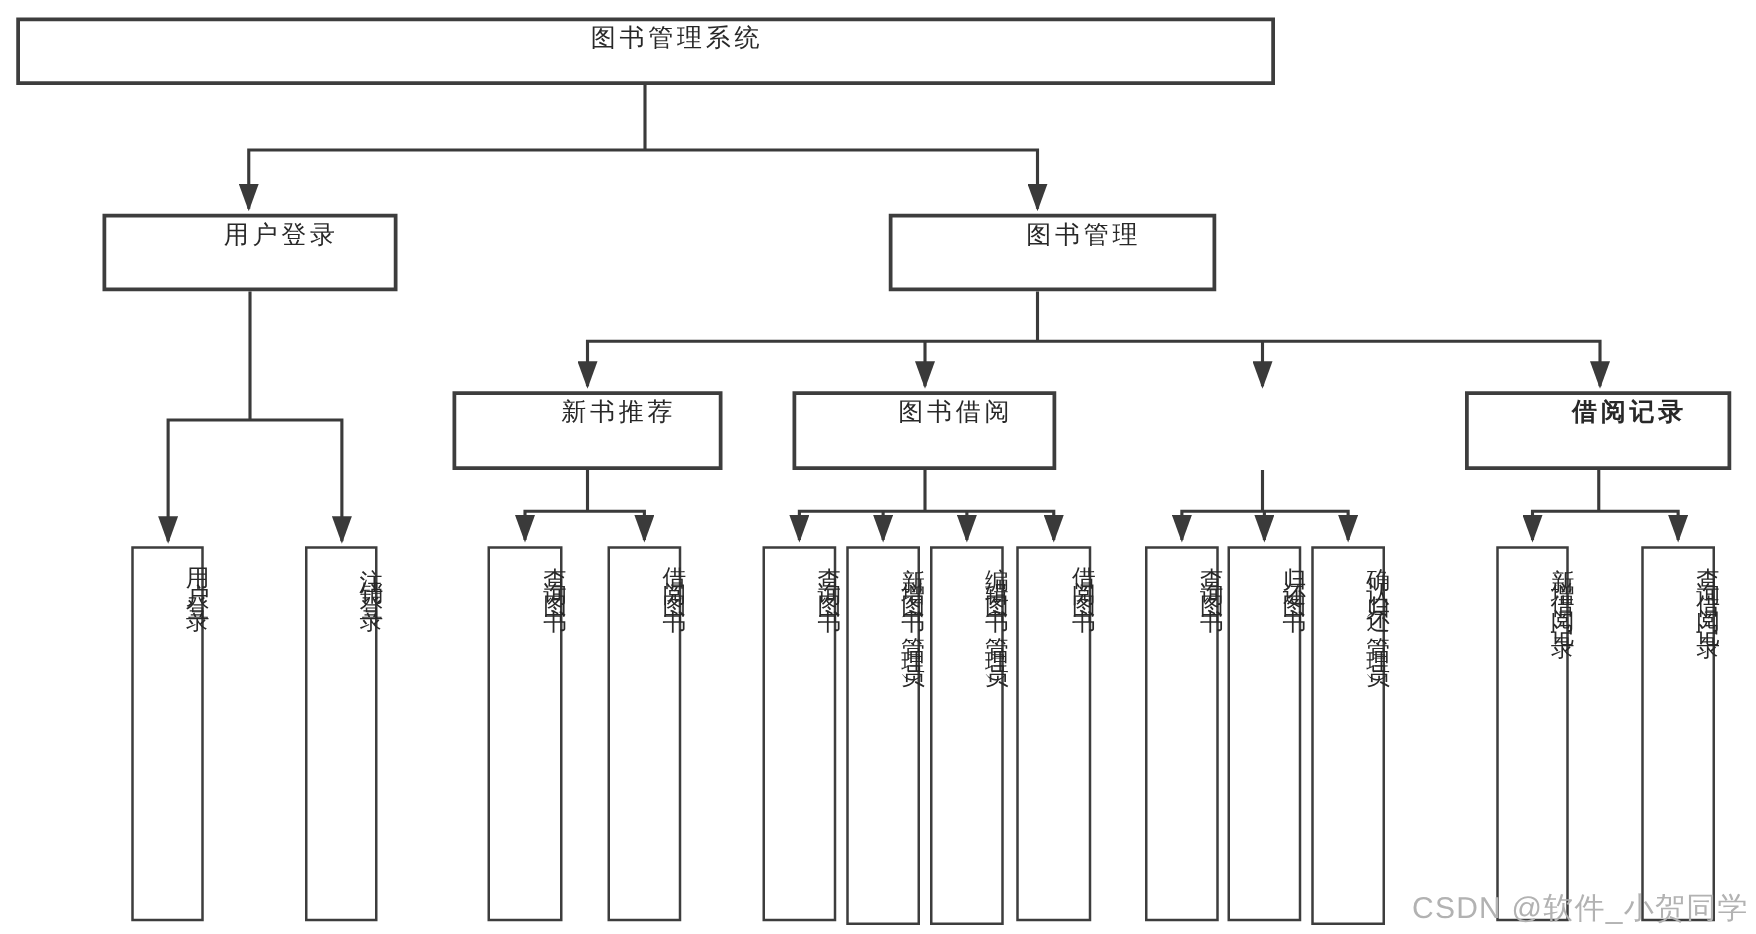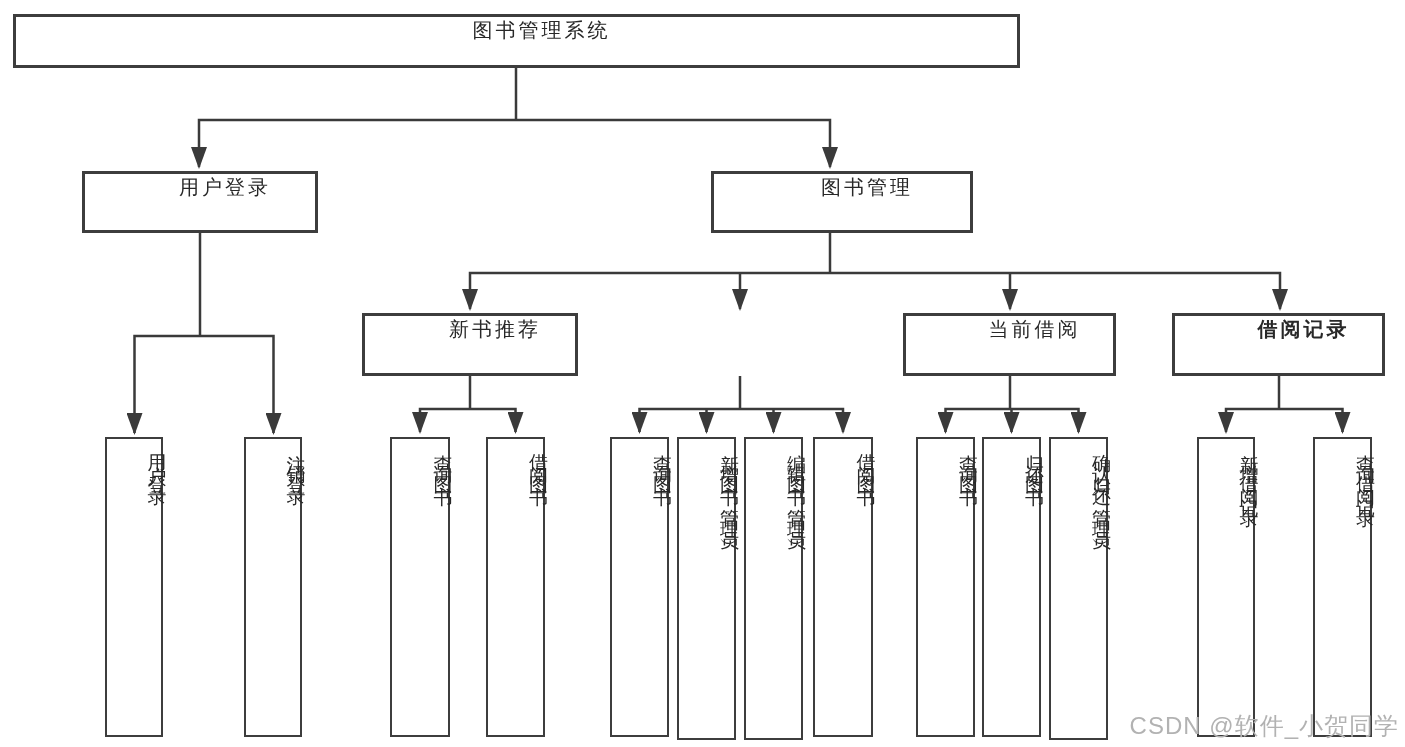--- a/index.html
+++ b/index.html
@@ -122,22 +122,22 @@
   <div class="box pos-login">
     <span class="hlabel">用户登录</span>
   </div>
   <div class="box pos-bookmgmt">
     <span class="hlabel">图书管理</span>
   </div>
 
   <div class="box pos-newrec">
     <span class="hlabel">新书推荐</span>
   </div>
-  <div class="box pos-current">
-    <span class="hlabel">当前借阅</span>
+  <div class="box pos-borrow">
+    <span class="hlabel">图书借阅</span>
   </div>
   <div class="box pos-records">
     <span class="hlabel">借阅记录</span>
   </div>
 
   <div class="box leaf pos-a1">
     <span class="vlabel">用户登录</span>
   </div>
   <div class="box leaf pos-a2">
     <span class="vlabel">注销登录</span>

